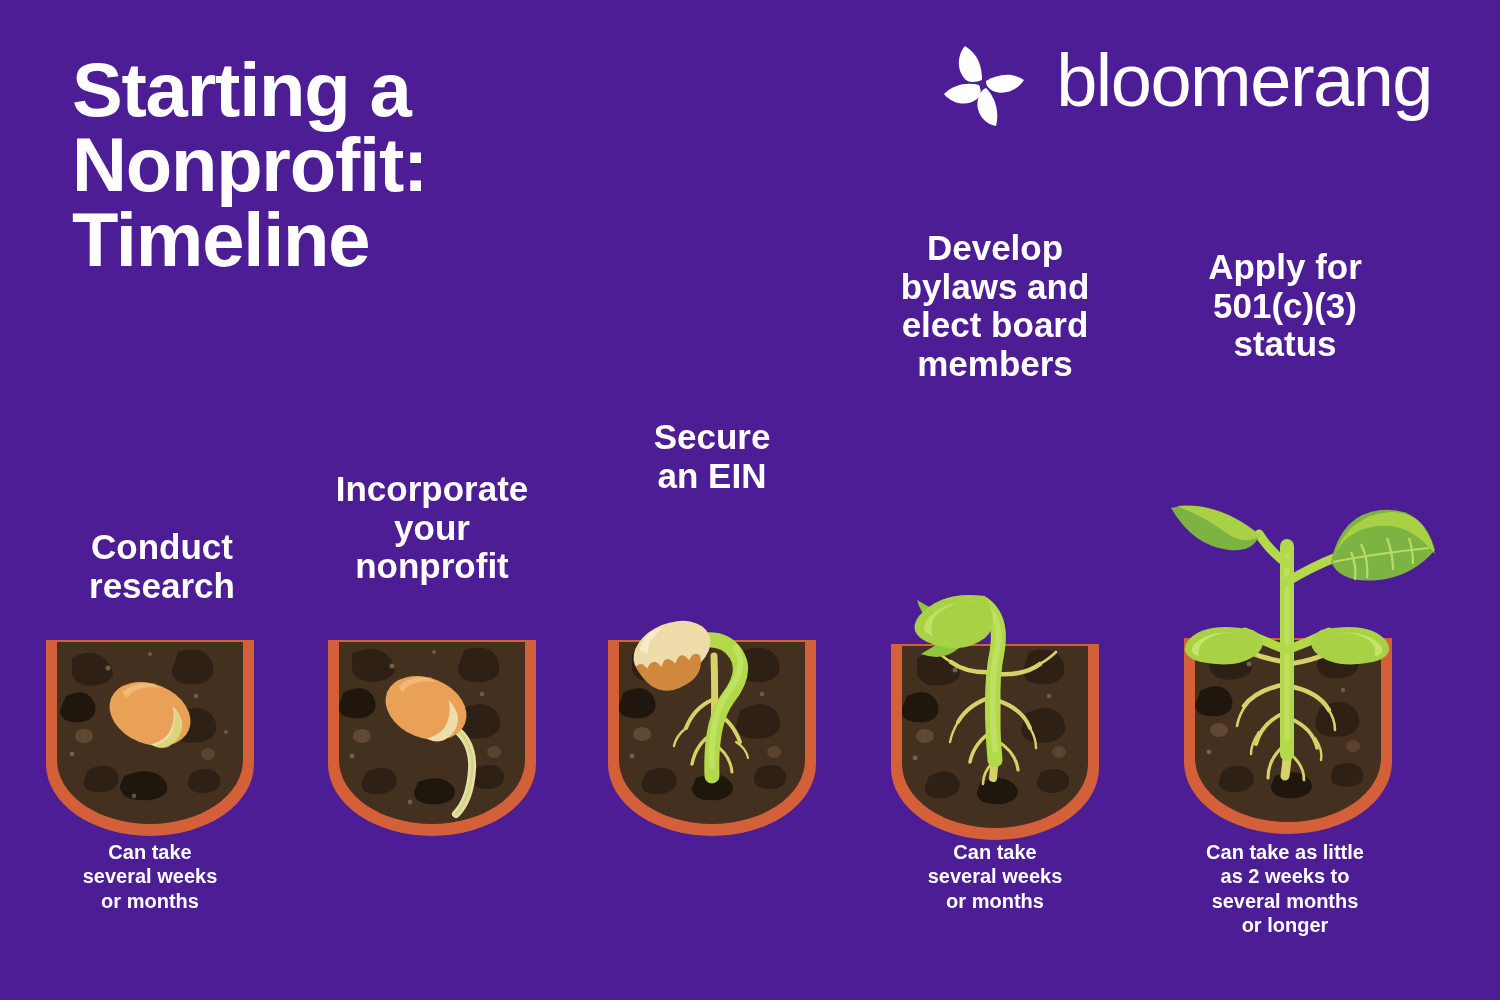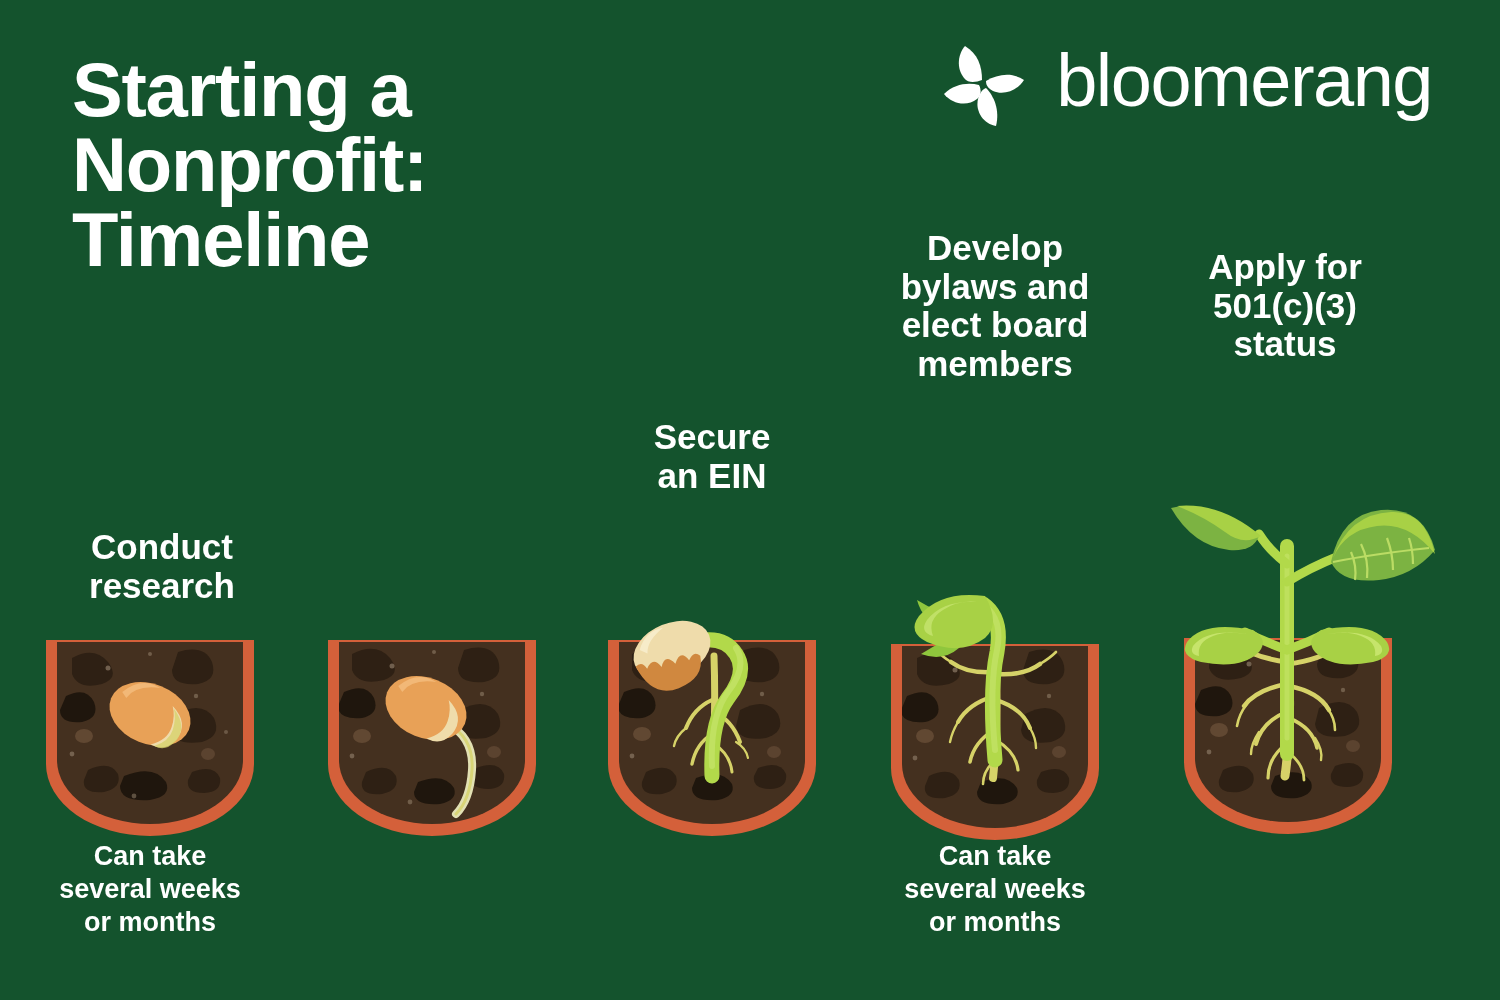--- a/index.html
+++ b/index.html
@@ -67,35 +67,35 @@
     line-height: 1.1;
     white-space: pre-line;
   }
   .stage-caption {
     position: absolute;
     width: 300px;
     left: 0;
     top: 840px;
     color: #ffffff;
     font-weight: 700;
-    font-size: 27px;
+    font-size: 20px;
     line-height: 1.22;
     white-space: pre-line;
   }
   .art {
     position: absolute;
     left: 0;
     width: 300px;
   }
   .art svg { display: block; }
 </style>
 </head>
 <body style="background: rgb(107, 169, 191);">
 
-<div id="canvas" style="background: #14532d;">
+<div id="canvas" style="background: #4c1d95;">
 
   <div id="title">Starting a
 Nonprofit:
 Timeline</div>
 
   <div id="logo">
     <svg id="logo-mark" viewBox="0 0 92 96">
       <path fill="#ffffff" d="M44 36 C44 22 40 10 27 2 C20 10 18 24 26 34 C31 40 38 38 44 36 Z"></path>
       <path fill="#ffffff" d="M48 37 C60 30 74 28 86 36 C80 46 66 52 55 47 C49 44 48 40 48 37 Z"></path>
       <path fill="#ffffff" d="M41 41 C30 38 16 40 6 50 C14 60 29 63 39 55 C44 51 43 45 41 41 Z"></path>
@@ -146,20 +146,23 @@
         </g>
       </svg>
     </div>
 
     <div class="stage-caption">Can take
 several weeks
 or months</div>
   </div>
 
   <div class="stage" style="left:282px; top:0px; height:1000px;">
+    <div class="stage-title" style="top:470px;">Incorporate
+your
+nonprofit</div>
 
     <div class="art" style="top:636px;">
       <svg width="300" height="200" viewBox="0 0 300 200">
         <defs>
           <clipPath id="soilclip2">
             <path d="M57 6 L243 6 L243 130 A93 62 0 0 1 57 130 Z"></path>
           </clipPath>
         </defs>
         <path fill="#d4603a" d="M46 4 h208 v20 h-6 v96 a104 74 0 0 1 -196 0 v-96 h-6 z"></path>
         <path fill="#d4603a" d="M46 4 h208 v124 a104 72 0 0 1 -208 0 z"></path>
@@ -394,15 +397,19 @@
             <path d="M198 176 q40 -8 96 -14"></path>
             <path d="M226 158 q8 16 6 34"></path>
             <path d="M252 152 q6 16 6 32"></path>
             <path d="M274 152 q4 12 4 26"></path>
             <path d="M216 166 q6 14 4 28"></path>
           </g>
         </g>
       </svg>
     </div>
 
+    <div class="stage-caption">Can take as little
+as 2 weeks to
+several months
+or longer</div>
   </div>
 
 </div>
 
 </body></html>

